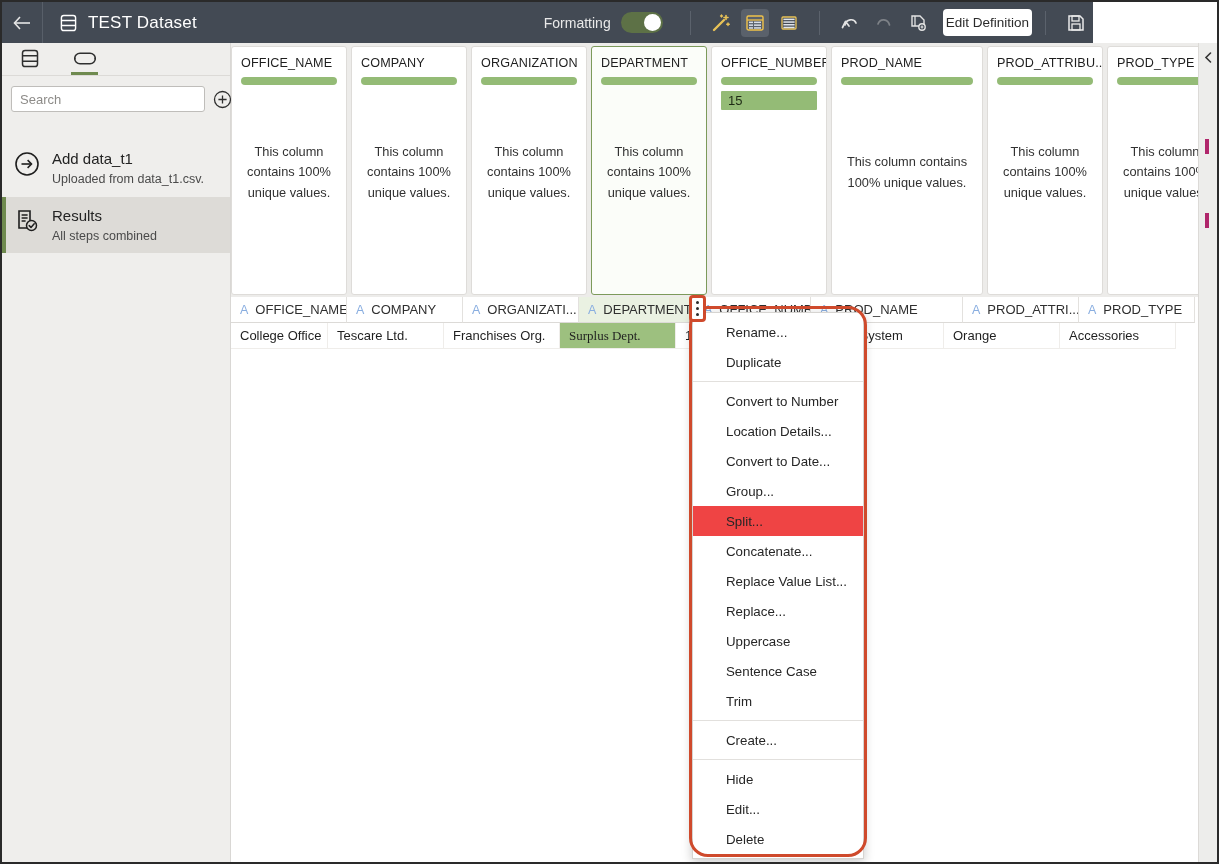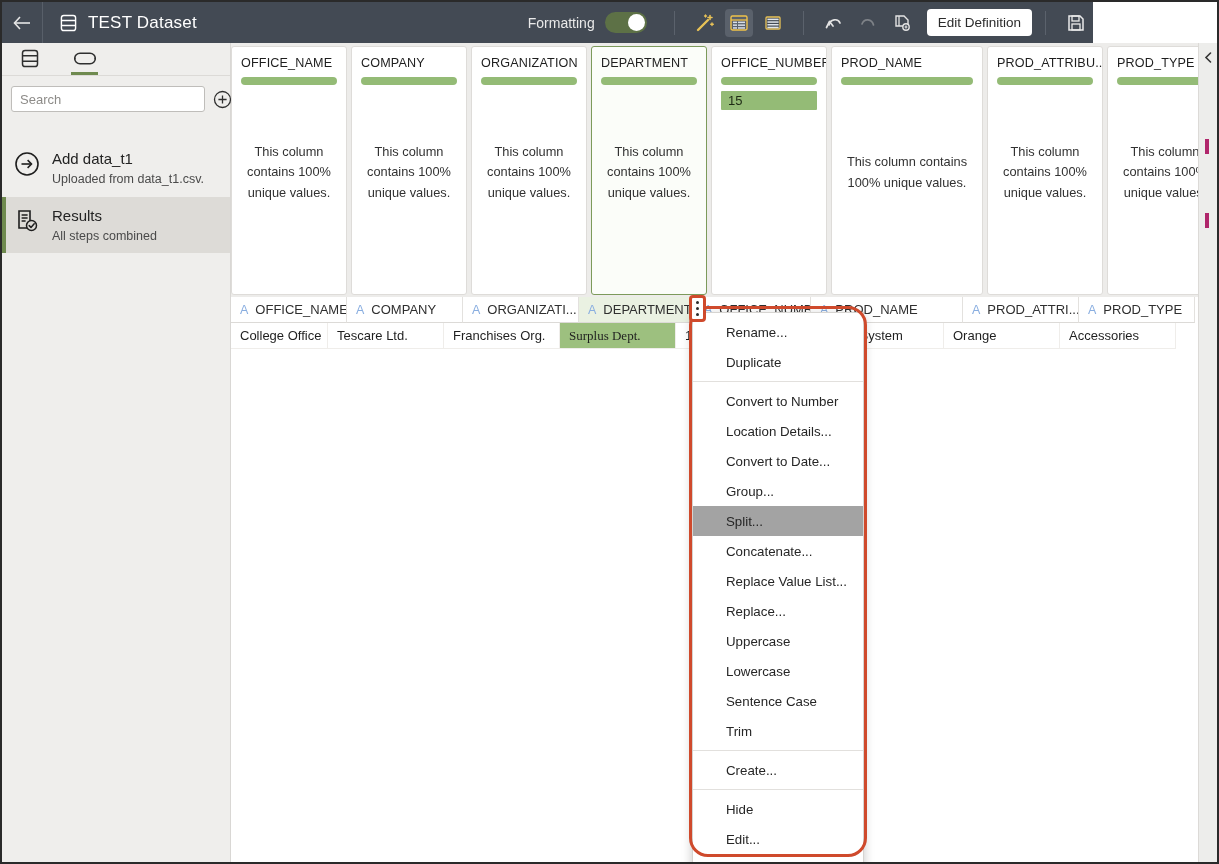--- a/index.html
+++ b/index.html
@@ -41,21 +41,21 @@
   }
   .vsep { width:1px; height:24px; background:#5b626c; margin:0 13px; }
   .tico {
     width:28px; height:28px; display:flex; align-items:center; justify-content:center;
     border-radius:4px; cursor:pointer; margin:0 3px;
   }
   .tico.active { background:#5a616b; }
   .tico.dim { opacity:.42; }
   .edit-def {
     background:#ffffff; color:#2b2b2b; font-size:13.5px;
-    padding:6px 11px; border-radius:4px; border:none; cursor:pointer;
+    padding:6px 3px; border-radius:4px; border:none; cursor:pointer;
     margin-left:8px; white-space:nowrap;
   }
 
   
   .sidebar {
     position:absolute; left:0; top:41px; width:229px; bottom:0;
     background:#efeeec; border-right:1px solid #d9d7d4;
   }
   .side-tabs { display:flex; height:33px; align-items:flex-end; border-bottom:1px solid #dcdad7; }
   .side-tab {
@@ -150,21 +150,21 @@
     position:absolute; left:690px; top:310px; width:172px;
     background:#ffffff; border:1px solid #d6d4d1;
     box-shadow:0 3px 10px rgba(0,0,0,.22);
     padding:4px 0;
     z-index:40;
   }
   .ctx-item {
     height:30px; display:flex; align-items:center; padding:0 0 0 33px;
     font-size:13.3px; color:#262626; cursor:pointer; white-space:nowrap;
   }
-  .ctx-item.hl { background:#a3a3a3; }
+  .ctx-item.hl { background:#ef4444; }
   .ctx-sep { height:1px; background:#e2e0dd; margin:4px 0; }
   .ctx-ring {
     position:absolute; left:687px; top:304px; width:178px; height:551px;
     border:3px solid #cf4a2c; border-radius:19px; pointer-events:none; z-index:50;
   }
   .dots-ring {
     position:absolute; left:687px; top:293px; width:17px; height:27px;
     border:3px solid #cf4a2c; border-radius:4px; background:#fff; z-index:55;
     display:flex; flex-direction:column; align-items:center; justify-content:center; gap:3px;
   }
@@ -439,21 +439,20 @@
       <div class="ctx-sep"></div>
       <div class="ctx-item">Convert to Number</div>
       <div class="ctx-item">Location Details...</div>
       <div class="ctx-item">Convert to Date...</div>
       <div class="ctx-item">Group...</div>
       <div class="ctx-item hl">Split...</div>
       <div class="ctx-item">Concatenate...</div>
       <div class="ctx-item">Replace Value List...</div>
       <div class="ctx-item">Replace...</div>
       <div class="ctx-item">Uppercase</div>
-      <div class="ctx-item">Lowercase</div>
       <div class="ctx-item">Sentence Case</div>
       <div class="ctx-item">Trim</div>
       <div class="ctx-sep"></div>
       <div class="ctx-item">Create...</div>
       <div class="ctx-sep"></div>
       <div class="ctx-item">Hide</div>
       <div class="ctx-item">Edit...</div>
       <div class="ctx-item">Delete</div>
     </div>
   <div class="ctx-ring"></div>

